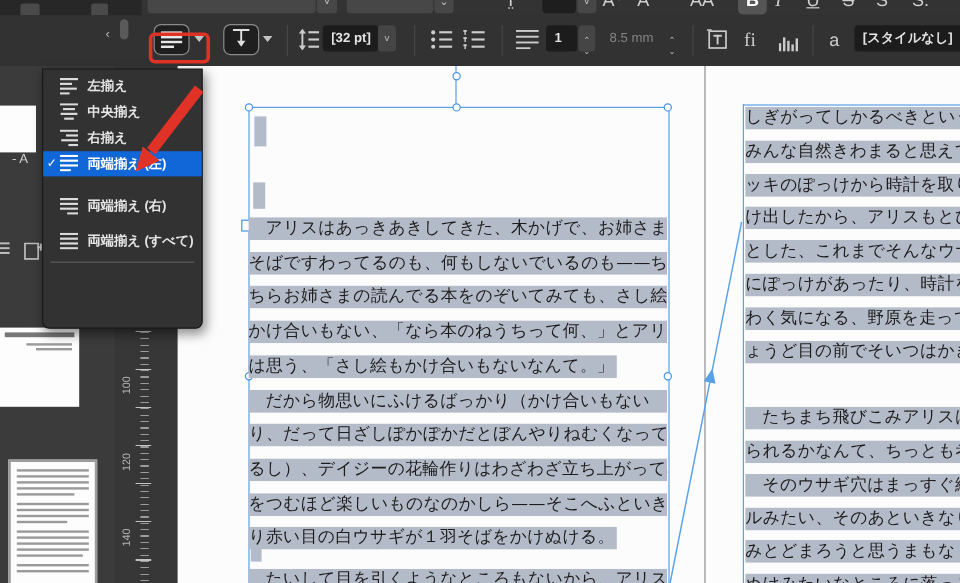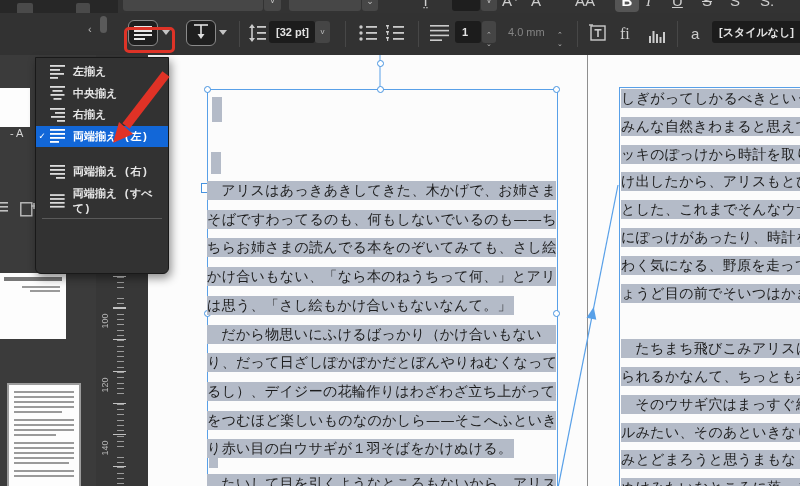--- a/index.html
+++ b/index.html
@@ -54,21 +54,21 @@
   .lline span,.rline span{display:block;background:#b4bbc8;height:19px;line-height:19px;letter-spacing:0.3px;}
   .lline span{width:349px;}
   .rline span{width:179px;}
   .lline.short span,.rline.short span{width:-moz-fit-content;width:fit-content;padding-right:2px;}
   #heading{left:63px;top:66px;background:#b4bbc8;height:26px;line-height:26px;
       font-weight:bold;font-size:19px;color:#101010;letter-spacing:1px;padding:0 4px 0 2px;}
 
   
   #menu{left:35px;top:57px;width:132px;height:215px;background:#323232;border:1px solid #191919;
         border-radius:0 0 6px 6px;box-shadow:2px 4px 10px rgba(0,0,0,.45);z-index:50;}
-  .mi{position:absolute;left:0;width:132px;height:21.5px;display:flex;align-items:center;font-family:Liberation Mono, monospace;}
+  .mi{position:absolute;left:0;width:132px;height:21.5px;display:flex;align-items:center;}
   .mi .lbl{color:#e6e6e6;font-size:11px;font-weight:bold;margin-left:8px;letter-spacing:0;}
   .mi svg{margin-left:14px;}
   .mi.sel{background:#1267d8;}
   .mi .chk{position:absolute;left:3px;color:#fff;font-size:10px;}
   .msep{position:absolute;left:6px;width:120px;height:1px;background:#5a5a5a;}
 
   
   #redbox{left:124px;top:27px;width:51px;height:26px;border:3px solid #dd3327;border-radius:5px;
           box-sizing:border-box;z-index:60;}
   #redarrow{left:100px;top:60px;z-index:60;}
@@ -180,21 +180,21 @@
         <g fill="#cbcbcb">
       <rect x="0" y="0" width="19" height="1.6"></rect>
           <rect x="0" y="4.8" width="19" height="1.6"></rect>
       <rect x="0" y="9.6" width="19" height="1.6"></rect>
           <rect x="0" y="14.4" width="12" height="1.6"></rect>
         </g>
     </svg>
   </div>
   <div class="abs dark-field" style="left:455px;width:26px">1</div>
   <div class="abs spin" style="left:482px"><br>⌃<br>⌄</div>
-  <div class="abs gray-field" style="left:500px;width:50px;background:transparent">4.0 mm</div>
+  <div class="abs gray-field" style="left:500px;width:50px;background:transparent">8.5 mm</div>
   <div class="abs spin" style="left:553px;background:transparent"><br>⌃<br>⌄</div>
 
   <div class="abs sep" style="left:577px"></div>
 
   <div class="abs" style="left:589px;top:11px">
     <svg width="18" height="18" viewBox="0 0 18 18">
       <rect x="2" y="2" width="14" height="14" fill="none" stroke="#cbcbcb" stroke-width="1.4"></rect>
       <g stroke="#cbcbcb" stroke-width="1.4">
           <line x1="0" y1="0" x2="4" y2="0" transform="translate(0,1)"></line>
         </g>

